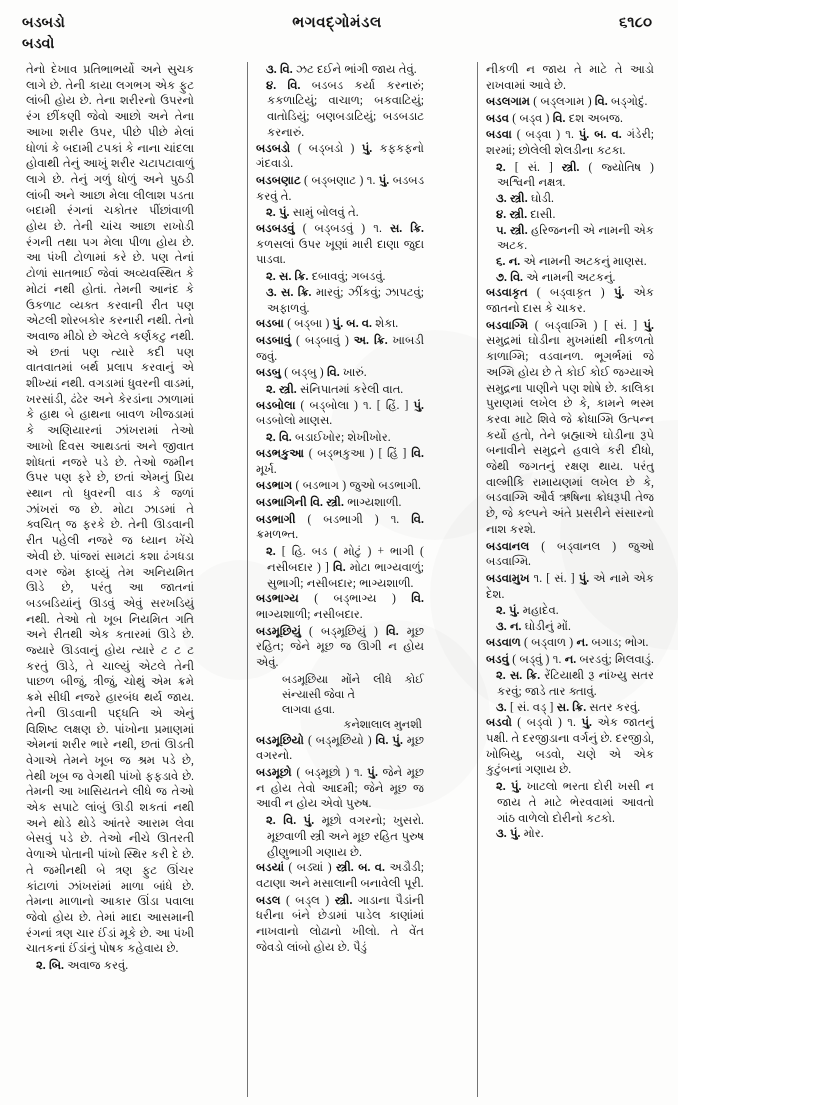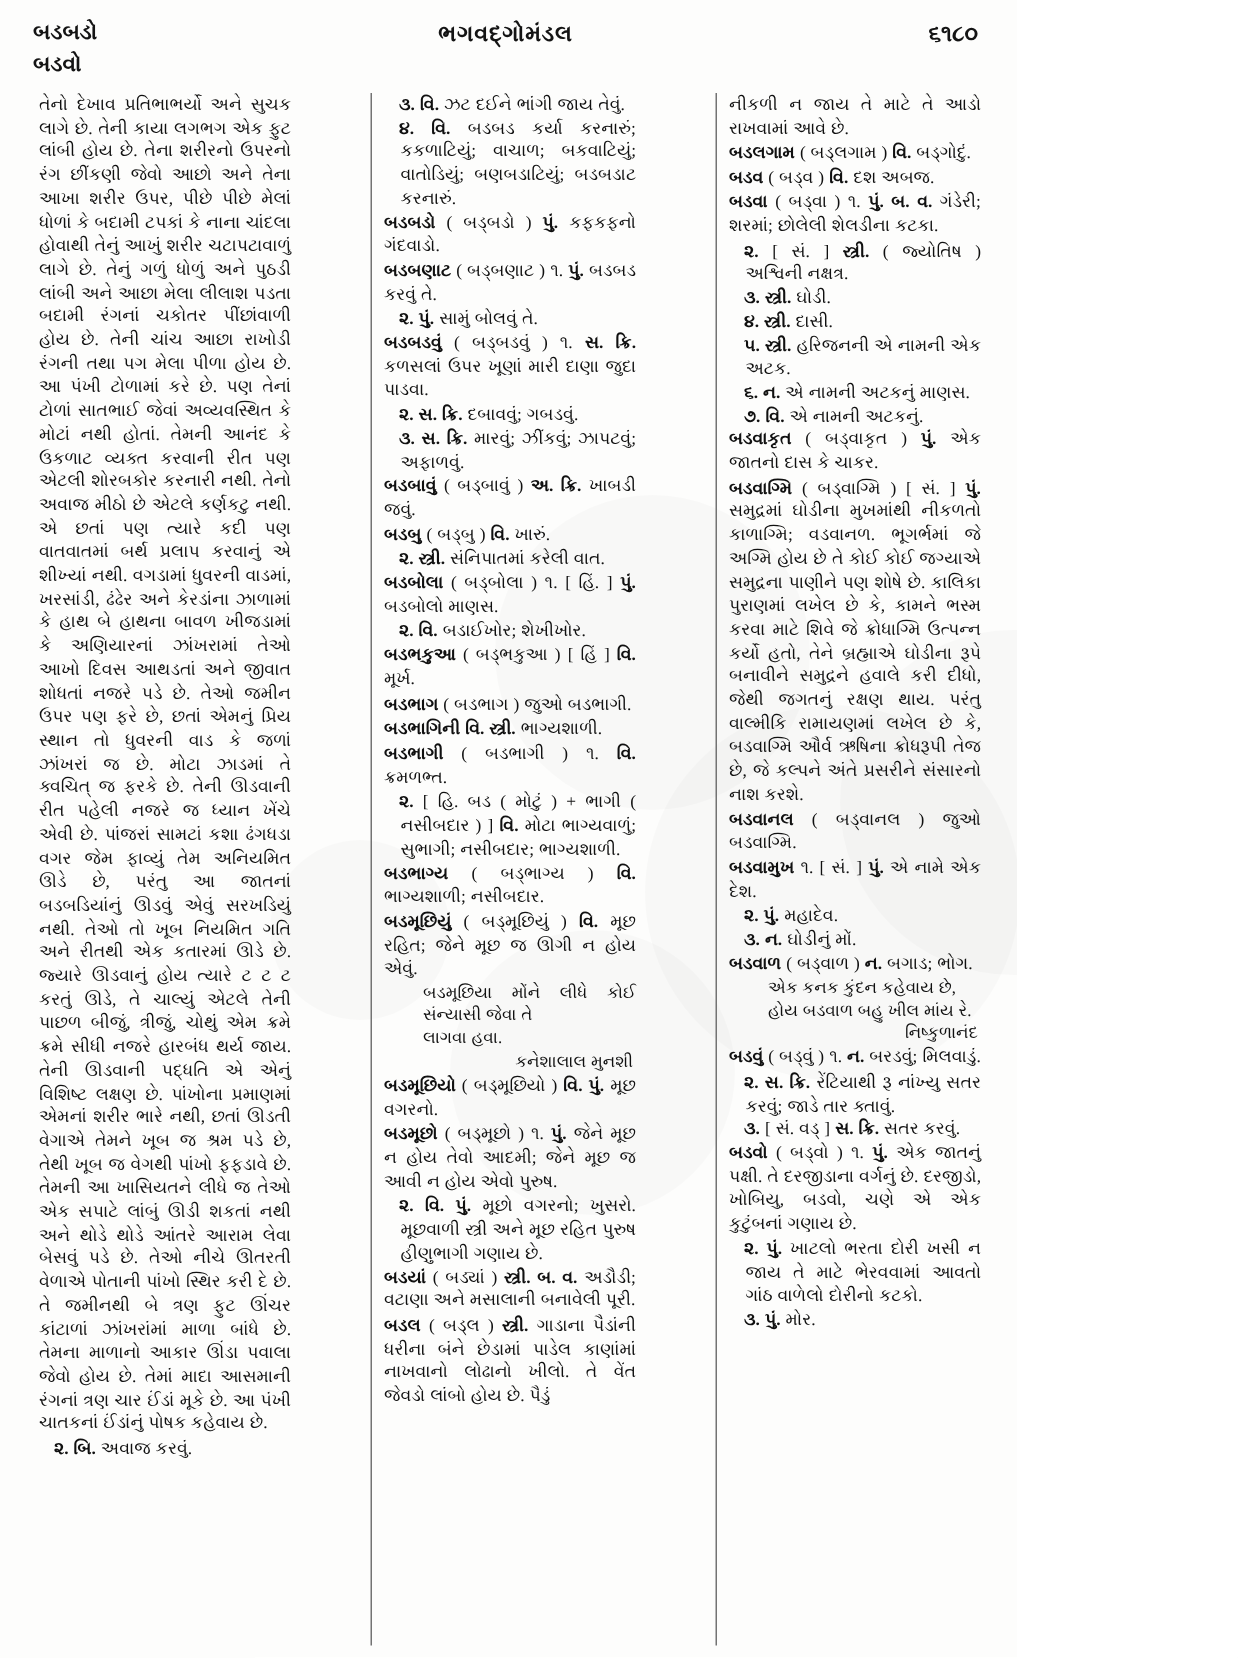--- a/index.html
+++ b/index.html
@@ -175,20 +175,21 @@
     <div class="col">
       <div class="col-inner" id="col-2-body">
           <div class="sense"><span class="num">૩.</span> <span class="pos">વિ.</span> <span class="deftext">ઝટ દઈને ભાંગી જાય તેવું.</span></div>
           <div class="sense"><span class="num">૪.</span> <span class="pos">વિ.</span> <span class="deftext">બડબડ કર્યા કરનારું; કકળાટિયું; વાચાળ; બકવાટિયું; વાતોડિયું; બણબડાટિયું; બડબડાટ કરનારું.</span></div>
           <div class="entry"><span class="hw">બડબડો</span> <span class="pron">( બડ્બડો )</span> <span class="pos">પું.</span> <span class="deftext">કફકફનો ગંદવાડો.</span></div>
           <div class="entry"><span class="hw">બડબણાટ</span> <span class="pron">( બડ્બણાટ )</span> <span class="num">૧.</span> <span class="pos">પું.</span> <span class="deftext">બડબડ કરવું તે.</span></div>
           <div class="sense"><span class="num">૨.</span> <span class="pos">પું.</span> <span class="deftext">સામું બોલવું તે.</span></div>
           <div class="entry"><span class="hw">બડબડવું</span> <span class="pron">( બડ્બડવું )</span> <span class="num">૧.</span> <span class="pos">સ. ક્રિ.</span> <span class="deftext">કળસલાં ઉપર ખૂણાં મારી દાણા જુદા પાડવા.</span></div>
           <div class="sense"><span class="num">૨.</span> <span class="pos">સ. ક્રિ.</span> <span class="deftext">દબાવવું; ગબડવું.</span></div>
           <div class="sense"><span class="num">૩.</span> <span class="pos">સ. ક્રિ.</span> <span class="deftext">મારવું; ઝીંકવું; ઝાપટવું; અફાળવું.</span></div>
+          <div class="entry"><span class="hw">બડબા</span> <span class="pron">( બડ્બા )</span> <span class="pos">પું. બ. વ.</span> <span class="deftext">શેકા.</span></div>
           <div class="entry"><span class="hw">બડબાવું</span> <span class="pron">( બડ્બાવું )</span> <span class="pos">અ. ક્રિ.</span> <span class="deftext">ખાબડી જવું.</span></div>
           <div class="entry"><span class="hw">બડબુ</span> <span class="pron">( બડ્બુ )</span> <span class="pos">વિ.</span> <span class="deftext">ખારું.</span></div>
           <div class="sense"><span class="num">૨.</span> <span class="pos">સ્ત્રી.</span> <span class="deftext">સંનિપાતમાં કરેલી વાત.</span></div>
           <div class="entry"><span class="hw">બડબોલા</span> <span class="pron">( બડ્બોલા )</span> <span class="num">૧.</span> <span class="bracket">[ હિં. ]</span> <span class="pos">પું.</span> <span class="deftext">બડબોલો માણસ.</span></div>
           <div class="sense"><span class="num">૨.</span> <span class="pos">વિ.</span> <span class="deftext">બડાઈખોર; શેખીખોર.</span></div>
           <div class="entry"><span class="hw">બડભકુઆ</span> <span class="pron">( બડ્ભકુઆ )</span> <span class="bracket">[ હિં ]</span> <span class="pos">વિ.</span> <span class="deftext">મૂર્ખ.</span></div>
           <div class="entry"><span class="hw">બડભાગ</span> <span class="pron">( બડભાગ )</span> <span class="deftext">જુઓ બડભાગી.</span></div>
           <div class="entry"><span class="hw">બડભાગિની</span> <span class="pos">વિ. સ્ત્રી.</span> <span class="deftext">ભાગ્યશાળી.</span></div>
           <div class="entry"><span class="hw">બડભાગી</span> <span class="pron">( બડભાગી )</span> <span class="num">૧.</span> <span class="pos">વિ.</span> <span class="deftext">ક્રમળભ્ત.</span></div>
           <div class="sense"><span class="num">૨.</span> <span class="bracket">[ હિ. બડ ( મોટું ) + ભાગી ( નસીબદાર ) ]</span> <span class="pos">વિ.</span> <span class="deftext">મોટા ભાગ્યવાળું; સુભાગી; નસીબદાર; ભાગ્યશાળી.</span></div>
@@ -218,25 +219,20 @@
           <div class="sense"><span class="num">૫.</span> <span class="pos">સ્ત્રી.</span> <span class="deftext">હરિજનની એ નામની એક અટક.</span></div>
           <div class="sense"><span class="num">૬.</span> <span class="pos">ન.</span> <span class="deftext">એ નામની અટકનું માણસ.</span></div>
           <div class="sense"><span class="num">૭.</span> <span class="pos">વિ.</span> <span class="deftext">એ નામની અટકનું.</span></div>
           <div class="entry"><span class="hw">બડવાકૃત</span> <span class="pron">( બડ્વાકૃત )</span> <span class="pos">પું.</span> <span class="deftext">એક જાતનો દાસ કે ચાકર.</span></div>
           <div class="entry"><span class="hw">બડવાગ્મિ</span> <span class="pron">( બડ્વાગ્મિ )</span> <span class="bracket">[ સં. ]</span> <span class="pos">પું.</span> <span class="deftext">સમુદ્રમાં ઘોડીના મુખમાંથી નીકળતો કાળાગ્મિ; વડવાનળ. ભૂગર્ભમાં જે અગ્મિ હોય છે તે કોઈ કોઈ જગ્યાએ સમુદ્રના પાણીને પણ શોષે છે. કાલિકા પુરાણમાં લખેલ છે કે, કામને ભસ્મ કરવા માટે શિવે જે ક્રોધાગ્મિ ઉત્પન્ન કર્યો હતો, તેને બ્રહ્માએ ઘોડીના રૂપે બનાવીને સમુદ્રને હવાલે કરી દીધો, જેથી જગતનું રક્ષણ થાય. પરંતુ વાલ્મીકિ રામાયણમાં લખેલ છે કે, બડવાગ્મિ ઔર્વ ઋષિના ક્રોધરૂપી તેજ છે, જે કલ્પને અંતે પ્રસરીને સંસારનો નાશ કરશે.</span></div>
           <div class="entry"><span class="hw">બડવાનલ</span> <span class="pron">( બડ્વાનલ )</span> <span class="deftext">જુઓ બડવાગ્મિ.</span></div>
           <div class="entry"><span class="hw">બડવામુખ</span> <span class="num">૧.</span> <span class="bracket">[ સં. ]</span> <span class="pos">પું.</span> <span class="deftext">એ નામે એક દેશ.</span></div>
           <div class="sense"><span class="num">૨.</span> <span class="pos">પું.</span> <span class="deftext">મહાદેવ.</span></div>
           <div class="sense"><span class="num">૩.</span> <span class="pos">ન.</span> <span class="deftext">ઘોડીનું મોં.</span></div>
           <div class="entry"><span class="hw">બડવાળ</span> <span class="pron">( બડ્વાળ )</span> <span class="pos">ન.</span> <span class="deftext">બગાડ; ભોગ.</span></div>
-          <div class="quote clearfix">
-            <span class="quote-line">એક કનક કુંદન કહેવાય છે,</span>
-            <span class="quote-line">હોય બડવાળ બહુ ખીલ માંય રે.</span>
-            <span class="quote-attr">નિષ્કુળાનંદ</span>
-          </div>
           <div class="entry"><span class="hw">બડવું</span> <span class="pron">( બડ્વું )</span> <span class="num">૧.</span> <span class="pos">ન.</span> <span class="deftext">બરડવું; મિલવાડું.</span></div>
           <div class="sense"><span class="num">૨.</span> <span class="pos">સ. ક્રિ.</span> <span class="deftext">રેંટિયાથી રૂ નાંખ્યુ સતર કરવું; જાડે તાર ક્તાવું.</span></div>
           <div class="sense"><span class="num">૩.</span> <span class="bracket">[ સં. વડ્ ]</span> <span class="pos">સ. ક્રિ.</span> <span class="deftext">સતર કરવું.</span></div>
           <div class="entry"><span class="hw">બડવો</span> <span class="pron">( બડ્વો )</span> <span class="num">૧.</span> <span class="pos">પું.</span> <span class="deftext">એક જાતનું પક્ષી. તે દરજીડાના વર્ગનું છે. દરજીડો, ખોબિયુ, બડવો, ચણે એ એક કુટુંબનાં ગણાય છે.</span></div>
           <div class="sense"><span class="num">૨.</span> <span class="pos">પું.</span> <span class="deftext">ખાટલો ભરતા દોરી ખસી ન જાય તે માટે ભેરવવામાં આવતો ગાંઠ વાળેલો દોરીનો કટકો.</span></div>
           <div class="sense"><span class="num">૩.</span> <span class="pos">પું.</span> <span class="deftext">મોર.</span></div>
         </div>
     </div>
   </div>
 

